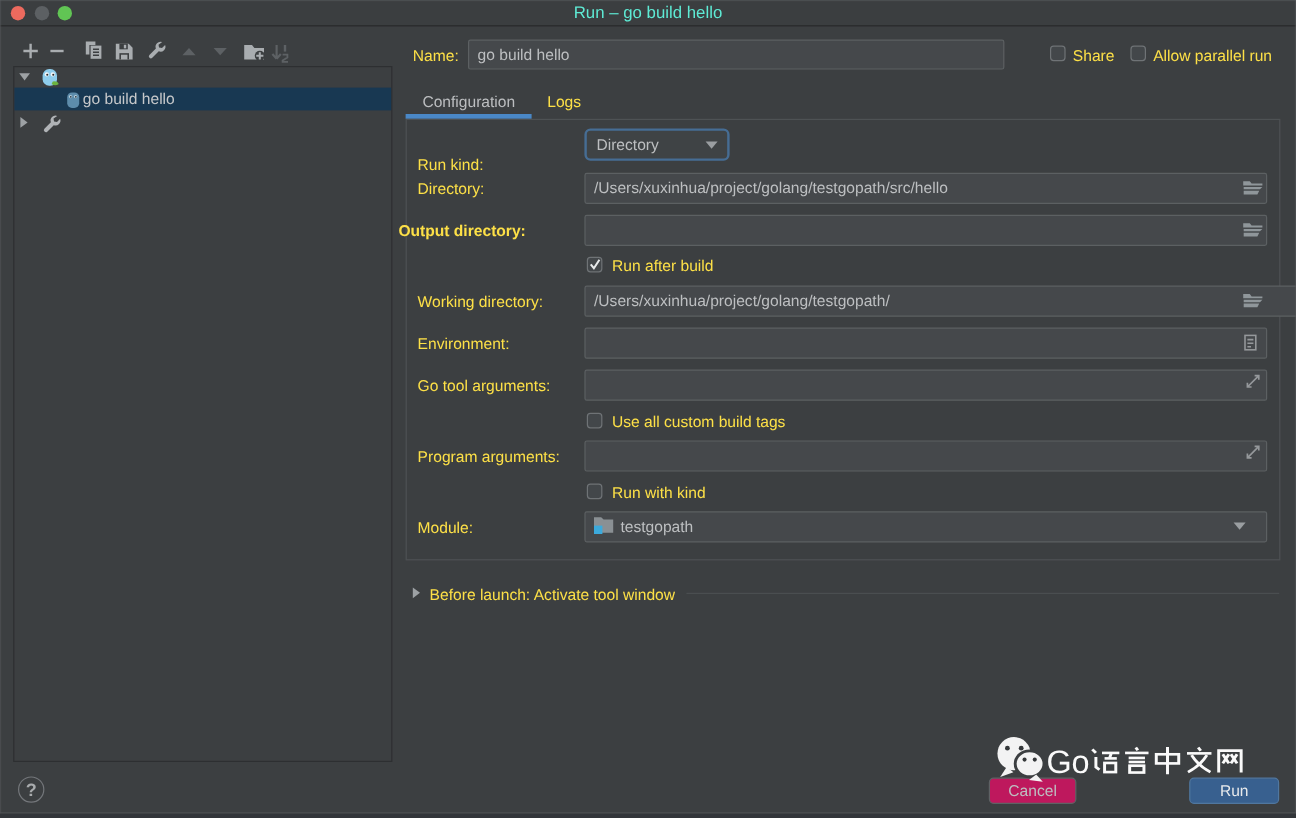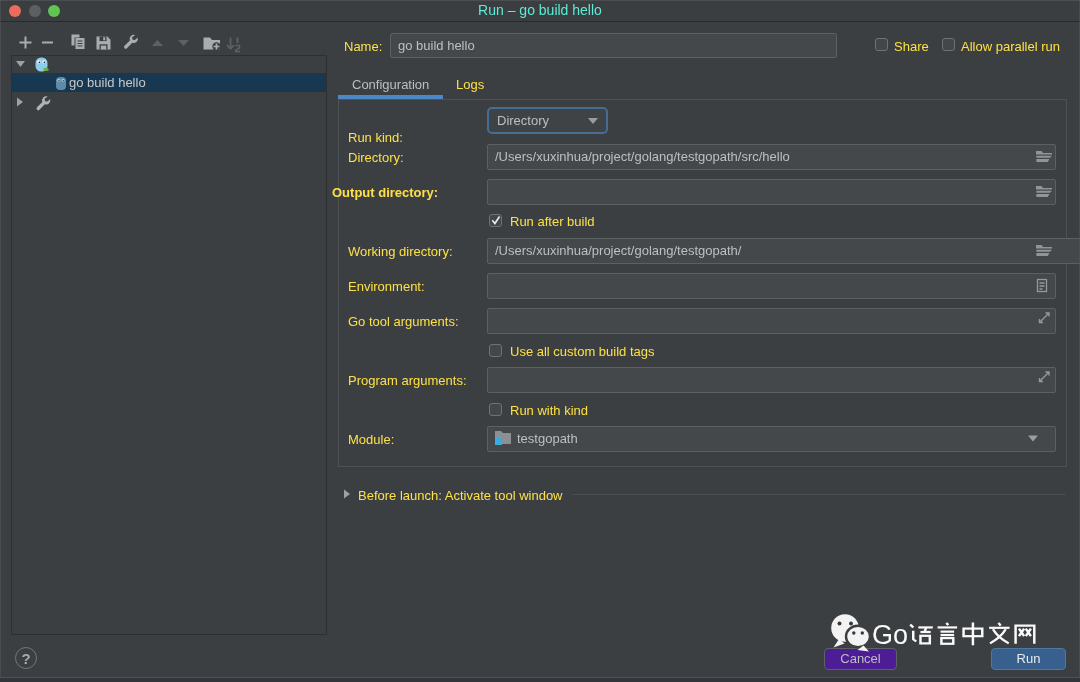--- a/index.html
+++ b/index.html
@@ -8,21 +8,21 @@
 .abs { position:absolute; }
 #titlebar { left:0; top:0; width:1080px; height:22px; background:#3b3e40; border-bottom:1px solid #282a2b; }
 #title { width:100%; text-align:center; line-height:21px; font-size:14px; color:#5eead4; }
 .tl { position:absolute; top:5px; width:12px; height:12px; border-radius:50%; }
 #tree { left:11px; top:55px; width:316px; height:580px; border:1px solid #2d2f31; }
 .row { position:absolute; left:0; right:0; height:19px; line-height:19px; font-size:13px; color:#c6c8ca; }
 .lbl { font-size:13px; color:#fde047; position:absolute; }
 .field { position:absolute; background:#45484b; border:1px solid #5c6062; border-radius:2px; font-size:13px; color:#bdbfc1; line-height:23px; padding-left:7px; }
 .cb { position:absolute; width:13px; height:13px; background:#43474a; border:1px solid #6f7376; border-radius:3px; }
 #formbox { left:338px; top:99px; width:729px; height:368px; border:1px solid #4e5254; }
-.btn { position:absolute; height:22px; background:#4c1d95; border:1px solid #5e6264; border-radius:4px; font-size:13px; color:#bdbfc1; text-align:center; line-height:20px; }
+.btn { position:absolute; height:22px; background:#be185d; border:1px solid #5e6264; border-radius:4px; font-size:13px; color:#bdbfc1; text-align:center; line-height:20px; }
 </style>
 </head>
 <body>
 
 <div class="abs" style="left:0;top:0;width:1080px;height:1px;background:#5a5d60;opacity:.5;z-index:5;"></div>
 <div class="abs" id="titlebar">
   <div id="title">Run – go build hello</div>
   <div class="tl" style="left:9px;background:#ec6a5e;"></div>
   <div class="tl" style="left:29px;background:#5c6063;"></div>
   <div class="tl" style="left:48px;background:#61c554;"></div>

